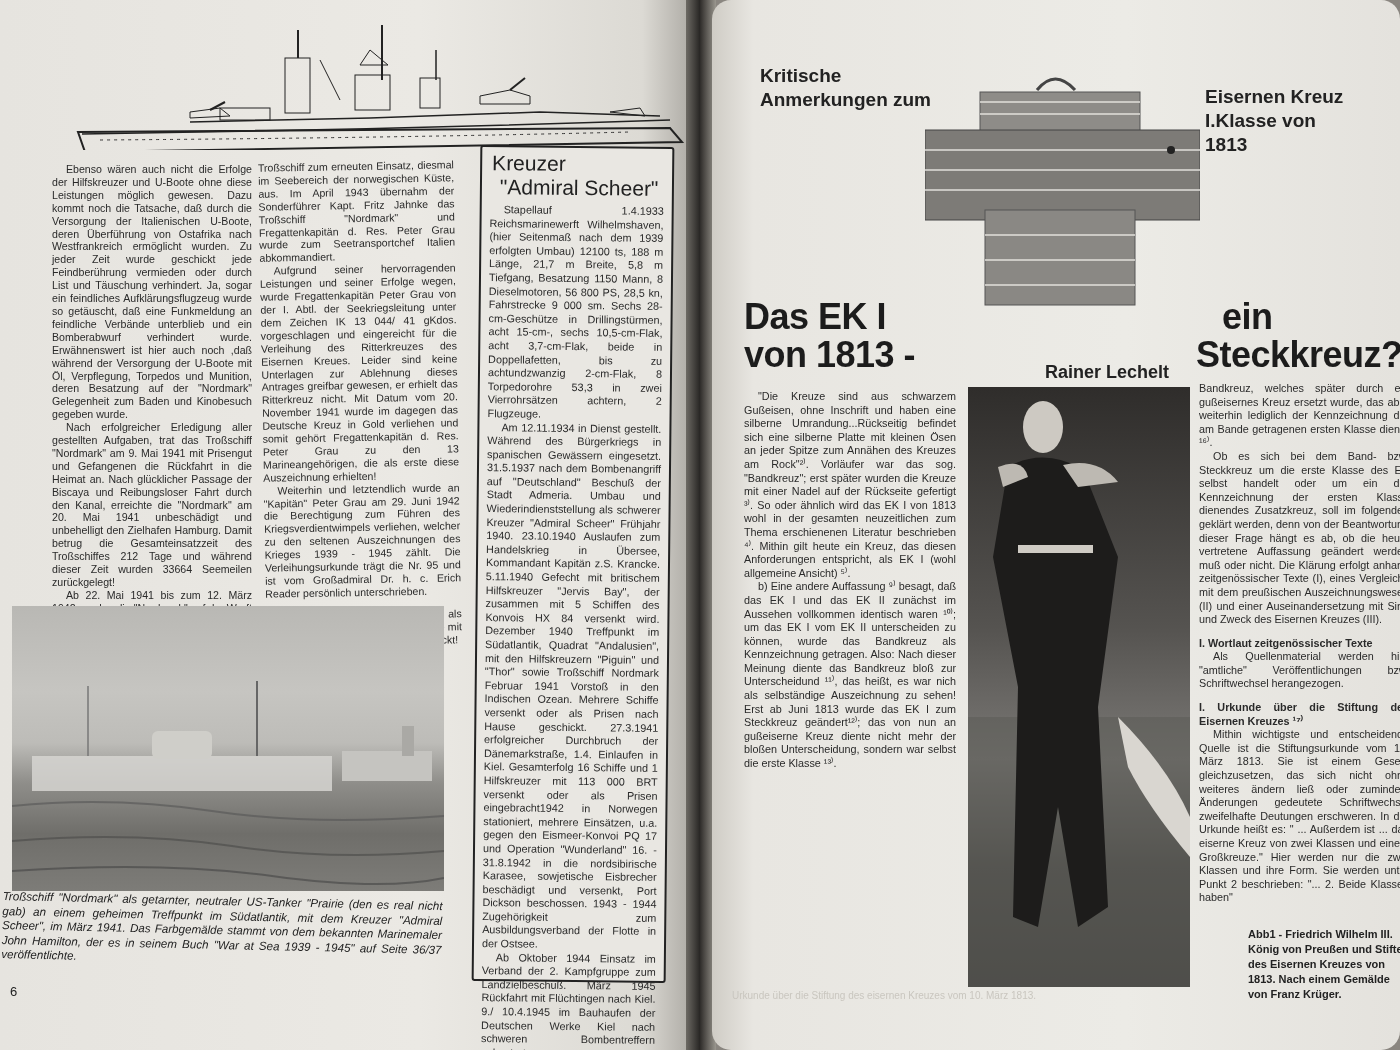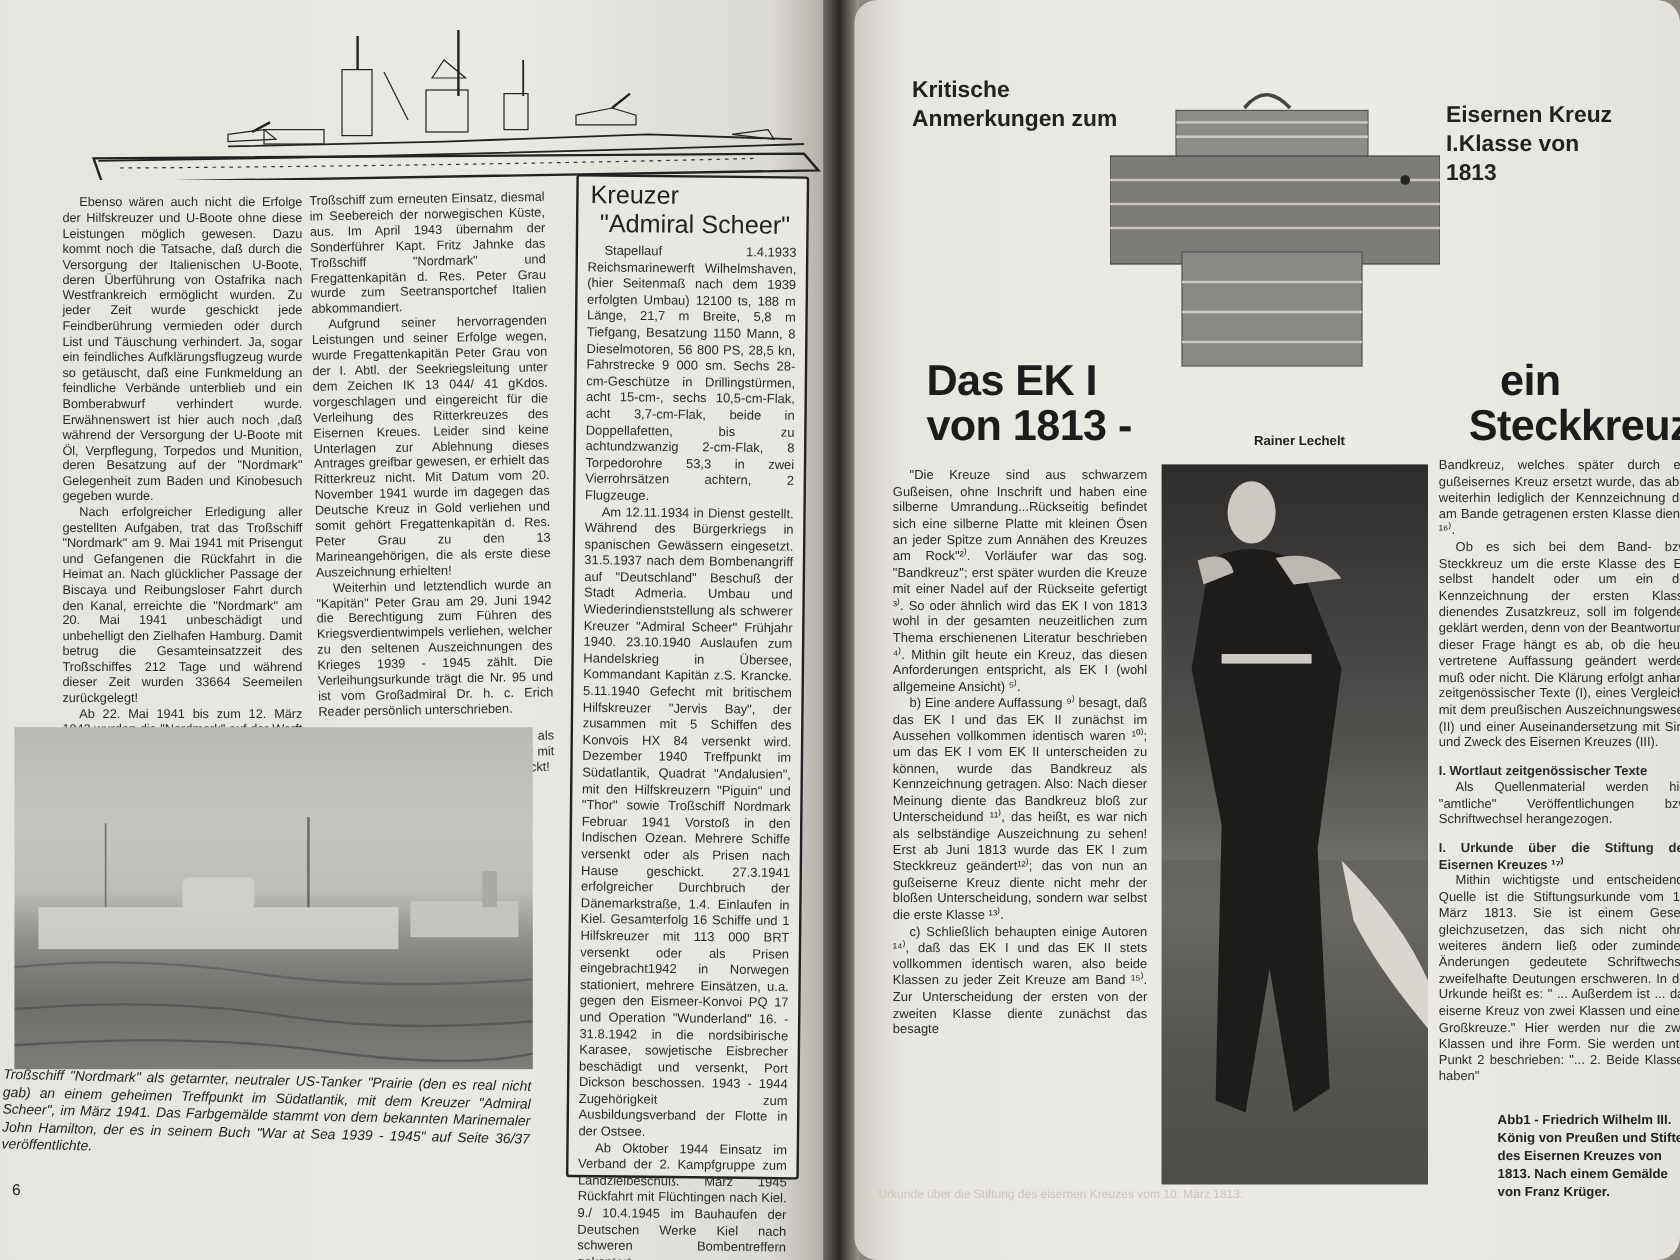--- a/index.html
+++ b/index.html
@@ -15,22 +15,22 @@
   .ship-drawing{position:absolute;left:70px;top:20px;width:620px;height:130px;}
   .sidebox{position:absolute;left:476px;top:146px;width:190px;height:832px;border:2px solid #222;border-radius:3px;background:#e9e7e2;transform:rotate(0.6deg);}
   .sidebox h2{margin:4px 0 0 10px;font-weight:normal;font-size:21px;line-height:24px;color:#222;}
   .sidebox .txt{position:static;margin:4px 8px 0 8px;font-size:10.8px;line-height:13.6px;}
   .painting{position:absolute;left:12px;top:606px;width:432px;height:285px;background:
      linear-gradient(180deg,#b9b8b4 0%,#c6c5c1 30%,#bdbcb8 48%,#8f8e8a 62%,#6f6e6a 80%,#7d7c78 100%);overflow:hidden;}
   .caption-left{position:absolute;left:2px;top:894px;width:440px;font-style:italic;font-size:11.6px;line-height:14.5px;text-align:justify;transform:rotate(1.3deg);}
   .page-num{position:absolute;left:10px;top:984px;font-size:13px;}
   .kicker{position:absolute;font-weight:bold;font-size:19px;line-height:24px;color:#222;}
   .cross-photo{position:absolute;left:925px;top:70px;width:275px;height:240px;}
-  .headline{position:absolute;font-weight:bold;font-size:36px;line-height:38px;color:#1c1c1c;letter-spacing:-0.5px;margin-left:28px;}
-  .author{position:absolute;left:1012px;top:362px;font-weight:bold;font-size:11px;padding-left:33px;}
+  .headline{position:absolute;font-weight:bold;font-size:36px;line-height:38px;color:#1c1c1c;letter-spacing:-0.5px;}
+  .author{position:absolute;left:1012px;top:362px;font-weight:bold;font-size:18px;padding-left:33px;}
   .portrait{position:absolute;left:968px;top:387px;width:222px;height:600px;background:linear-gradient(180deg,#2f2d2b 0%,#555350 40%,#7a7875 62%,#4a4946 80%,#393836 100%);overflow:hidden;}
   .sub-bold{font-weight:bold;}
   .abb-caption{position:absolute;left:1248px;top:927px;width:160px;font-weight:bold;font-size:11px;line-height:15px;}
   .faint{position:absolute;color:#c9c6bf;font-size:10px;}
 </style>
 </head>
 <body>
 
 <div class="page page-left">
 
@@ -140,21 +140,20 @@
 <div class="headline" style="left:1196px;top:298px;">
   <span style="padding-left:26px;text-align:right;">ein</span><br>
   <span>Steckkreuz?</span>
 </div>
 
 <div class="author">Rainer Lechelt</div>
 
 <div class="txt" style="left:744px;top:390px;width:212px;font-size:10.8px;line-height:13.6px;">
   <p>"Die Kreuze sind aus schwarzem Gußeisen, ohne Inschrift und haben eine silberne Umrandung...Rückseitig befindet sich eine silberne Platte mit kleinen Ösen an jeder Spitze zum Annähen des Kreuzes am Rock"²⁾. Vorläufer war das sog. "Bandkreuz"; erst später wurden die Kreuze mit einer Nadel auf der Rückseite gefertigt ³⁾. So oder ähnlich wird das EK I von 1813 wohl in der gesamten neuzeitlichen zum Thema erschienenen Literatur beschrieben ⁴⁾. Mithin gilt heute ein Kreuz, das diesen Anforderungen entspricht, als EK I (wohl allgemeine Ansicht) ⁵⁾.</p>
   <p>b) Eine andere Auffassung ⁹⁾ besagt, daß das EK I und das EK II zunächst im Aussehen vollkommen identisch waren ¹⁰⁾; um das EK I vom EK II unterscheiden zu können, wurde das Bandkreuz als Kennzeichnung getragen. Also: Nach dieser Meinung diente das Bandkreuz bloß zur Unterscheidund ¹¹⁾, das heißt, es war nich als selbständige Auszeichnung zu sehen! Erst ab Juni 1813 wurde das EK I zum Steckkreuz geändert¹²⁾; das von nun an gußeiserne Kreuz  diente nicht mehr der bloßen Unterscheidung, sondern war selbst die erste Klasse ¹³⁾.</p>
-  <p>c) Schließlich behaupten einige Autoren ¹⁴⁾, daß das EK I und das EK II stets vollkommen identisch waren, also beide Klassen zu jeder Zeit Kreuze am Band ¹⁵⁾. Zur Unterscheidung der ersten von der zweiten Klasse diente zunächst das besagte</p>
 </div>
 
 <div class="portrait">
   <svg width="222" height="600" viewBox="0 0 222 600">
     <rect x="0" y="330" width="222" height="270" fill="#5e5d59" opacity="0.6"></rect>
     <ellipse cx="75" cy="40" rx="20" ry="26" fill="#cdc9c2"></ellipse>
     <path d="M40 80 Q75 60 115 82 L150 170 L130 320 L140 520 L110 540 L90 420 L70 540 L45 530 L50 300 L25 170 Z" fill="#1d1c1b"></path>
     <path d="M30 80 Q55 70 60 90 L35 100 Z" fill="#bdb9b2"></path>
     <path d="M95 78 Q130 70 150 95 L110 100 Z" fill="#bdb9b2"></path>
     <rect x="50" y="158" width="75" height="8" fill="#cfcbc4"></rect>

